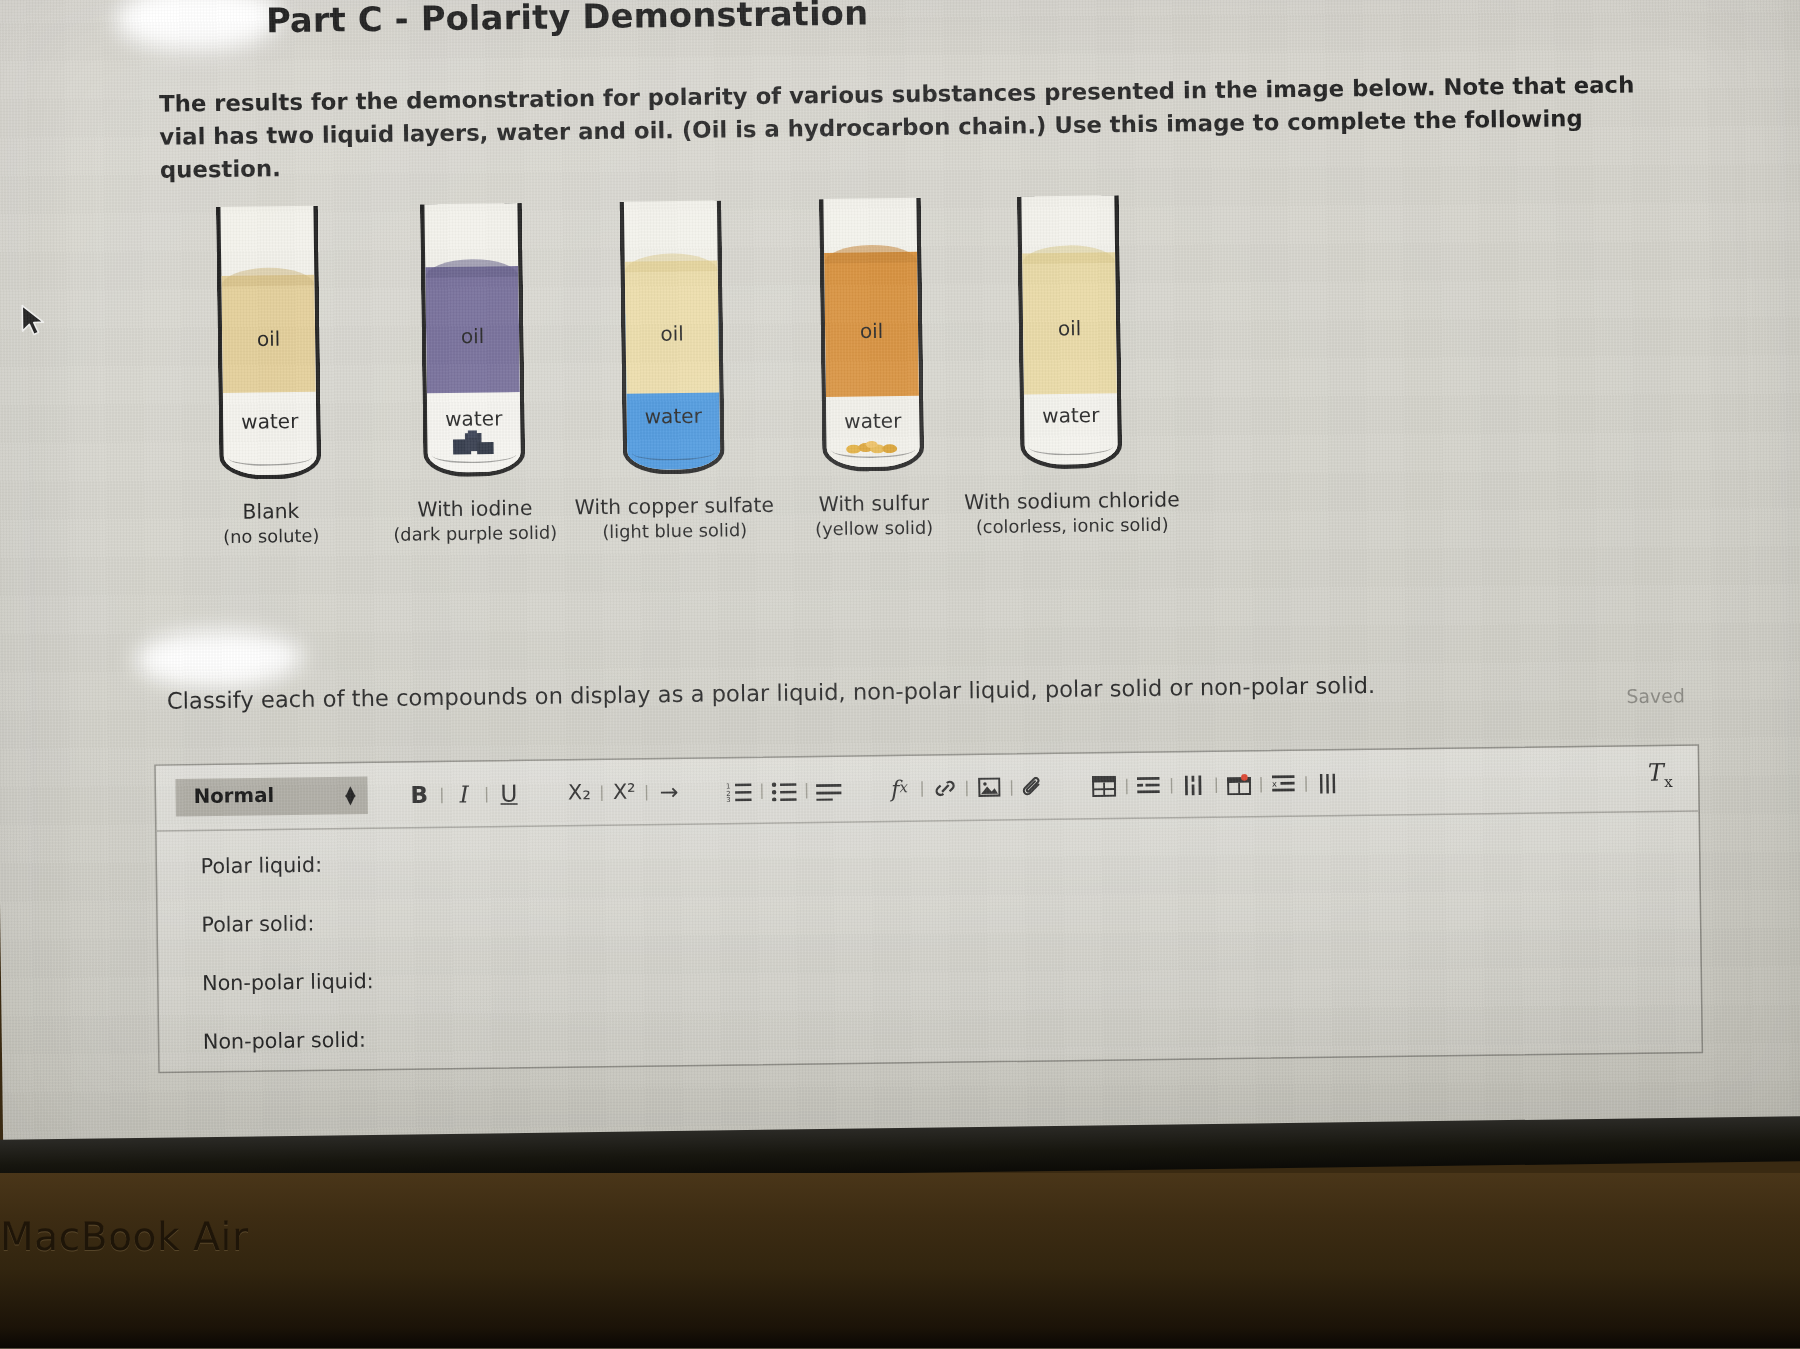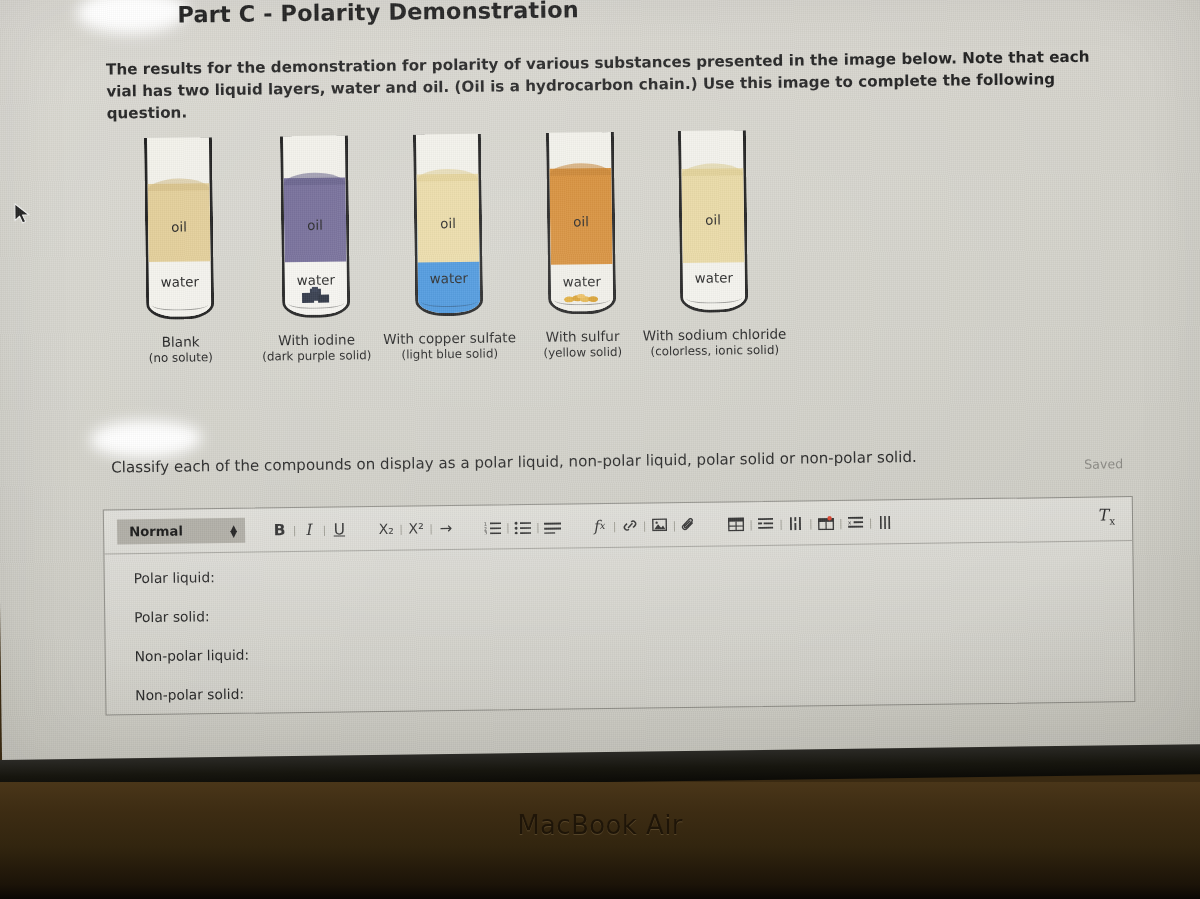--- a/index.html
+++ b/index.html
@@ -42,21 +42,21 @@
   #bezel-bottom{
     position:absolute;left:-8px;top:760px;width:1216px;height:30px;
     background:linear-gradient(180deg,#2b2a26 0%,#17160f 55%,#0c0b07 100%);
     transform:rotate(-0.75deg);transform-origin:0 0;
   }
   #deck{
     position:absolute;left:0;top:782px;width:1200px;height:117px;
     background:linear-gradient(180deg,#4a3619 0%,#3d2c13 25%,#32250f 55%,#1b1308 88%,#0a0704 100%);
   }
   #deck-label{
-    position:absolute;left:0;top:810px;width:1200px;text-align:center;
+    position:absolute;left:0;top:810px;width:1200px;
     color:#1d1408;font-size:26px;letter-spacing:.4px;
     font-family:"DejaVu Sans", sans-serif;
     text-shadow:0 1px 0 rgba(255,225,170,.17);
     opacity:.93;
   }
 
   
   #page{
     position:absolute;left:0;top:0;width:1216px;height:760px;
     color:#202020;

